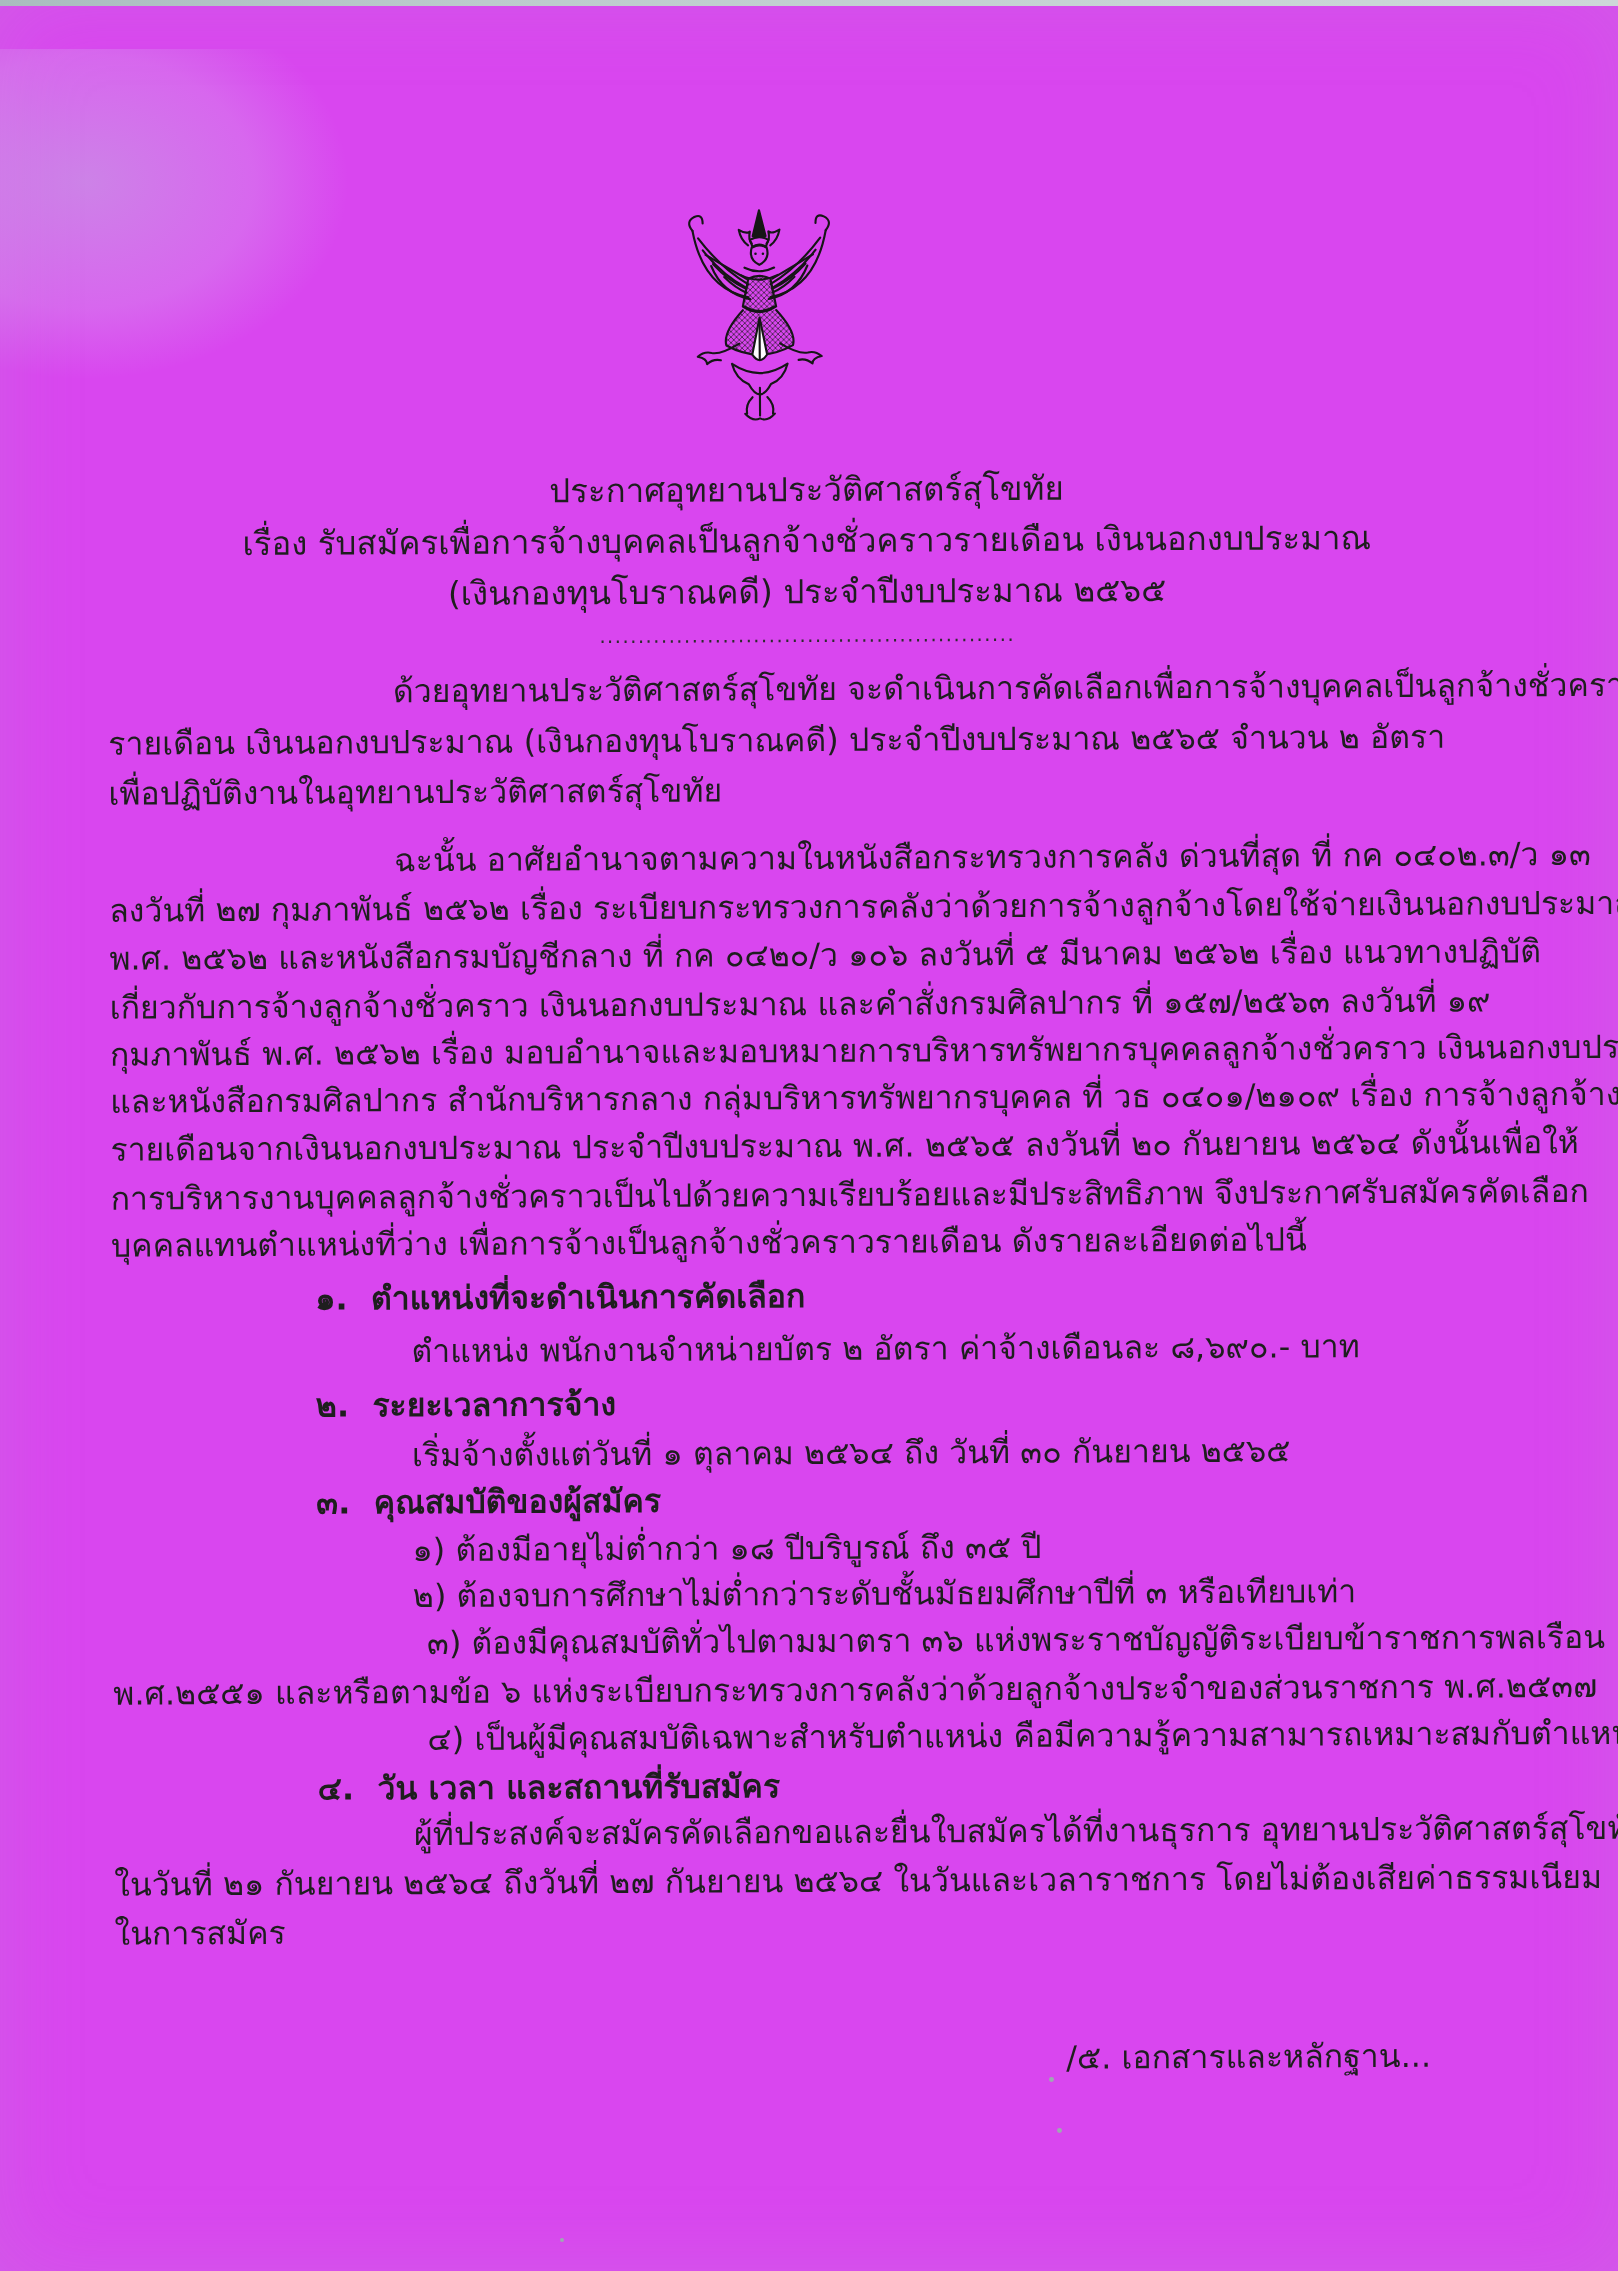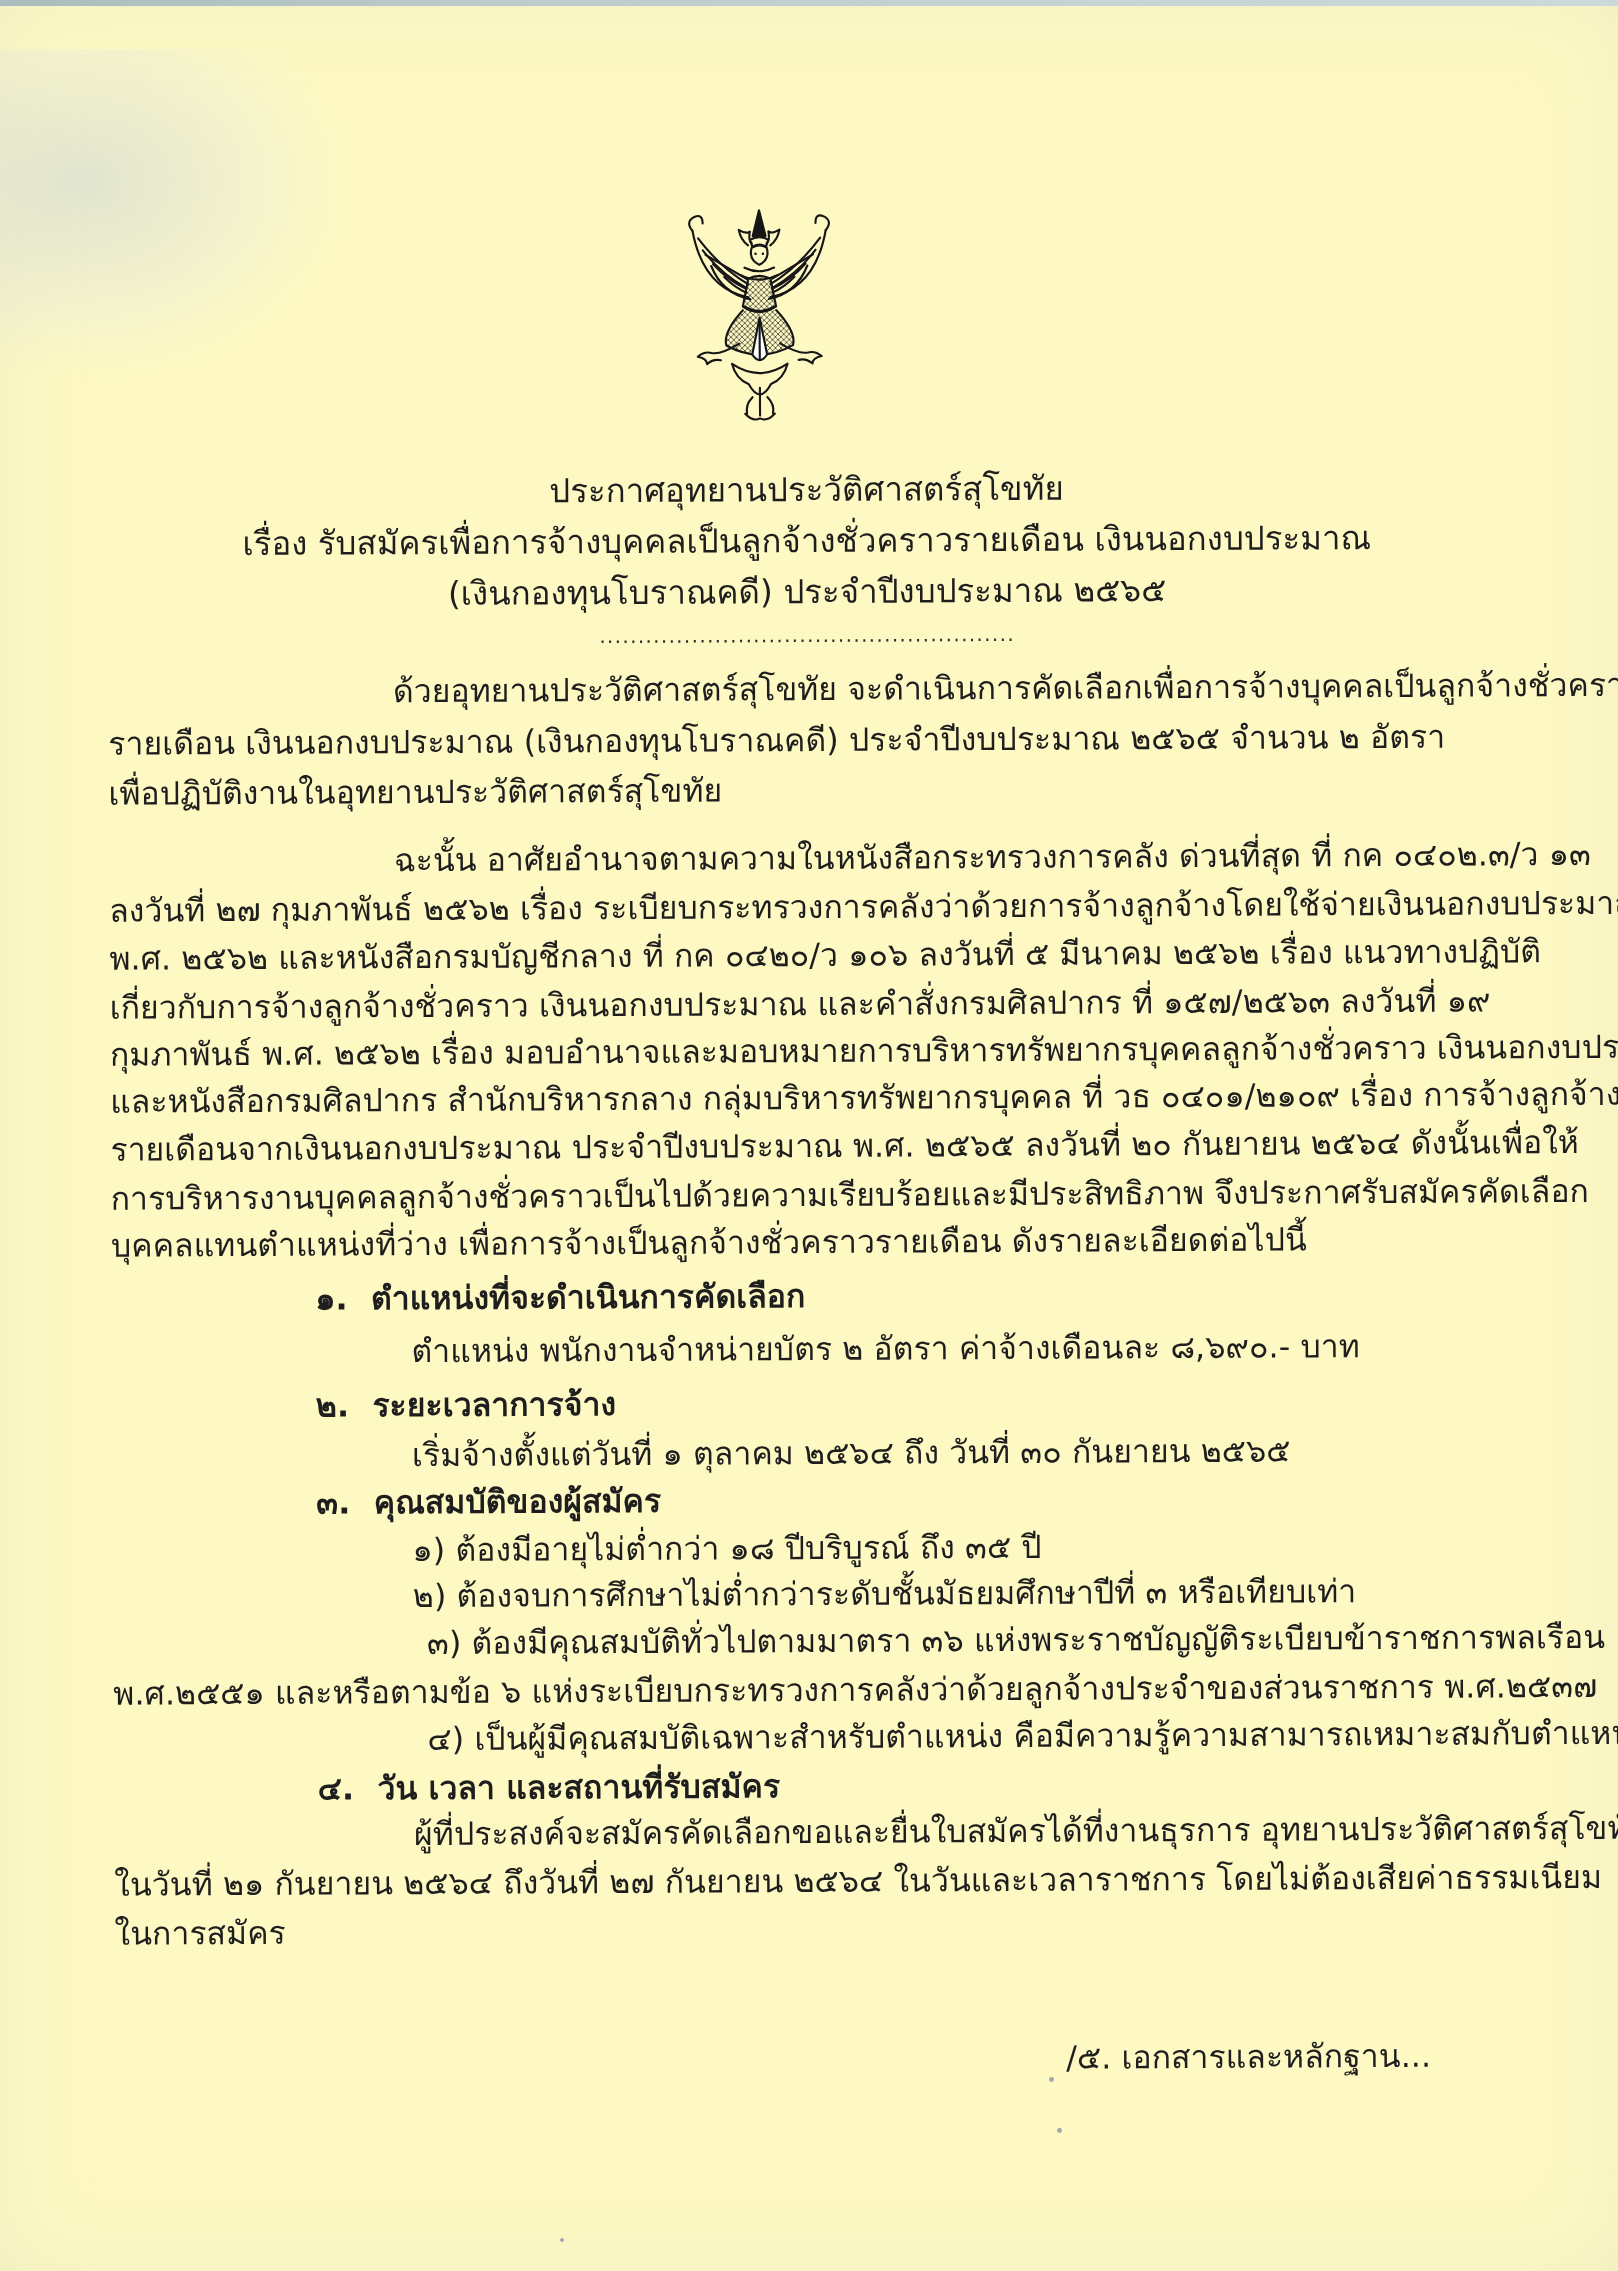--- a/index.html
+++ b/index.html
@@ -1,19 +1,19 @@
 <!DOCTYPE html>
 <html><head>
 <meta charset="utf-8">
 <style>
   html,body{margin:0;padding:0;}
   body{background:#e9ebed; font-family:"DejaVu Sans","Liberation Sans",sans-serif;}
   .page{
     position:relative; width:1619px; height:2271px; overflow:hidden;
-    background:#fef9c3;
+    background:#d946ef;
     box-shadow:inset 0 0 88px rgba(175,188,198,0.18);
   }
   .scan-topband{
     position:absolute; top:0; left:0; width:100%; height:5.9px;
     background:linear-gradient(90deg,#a9bcbe 0,#bccbcc 30%,#c7d4d4 70%,#cdd8d8 100%);
   }
   .scan-smudge{
     position:absolute; top:49px; left:-59px; width:410px; height:332px;
     background:radial-gradient(ellipse at 35% 40%, rgba(190,203,222,0.45), rgba(210,220,235,0.22) 45%, transparent 70%);
     pointer-events:none;

